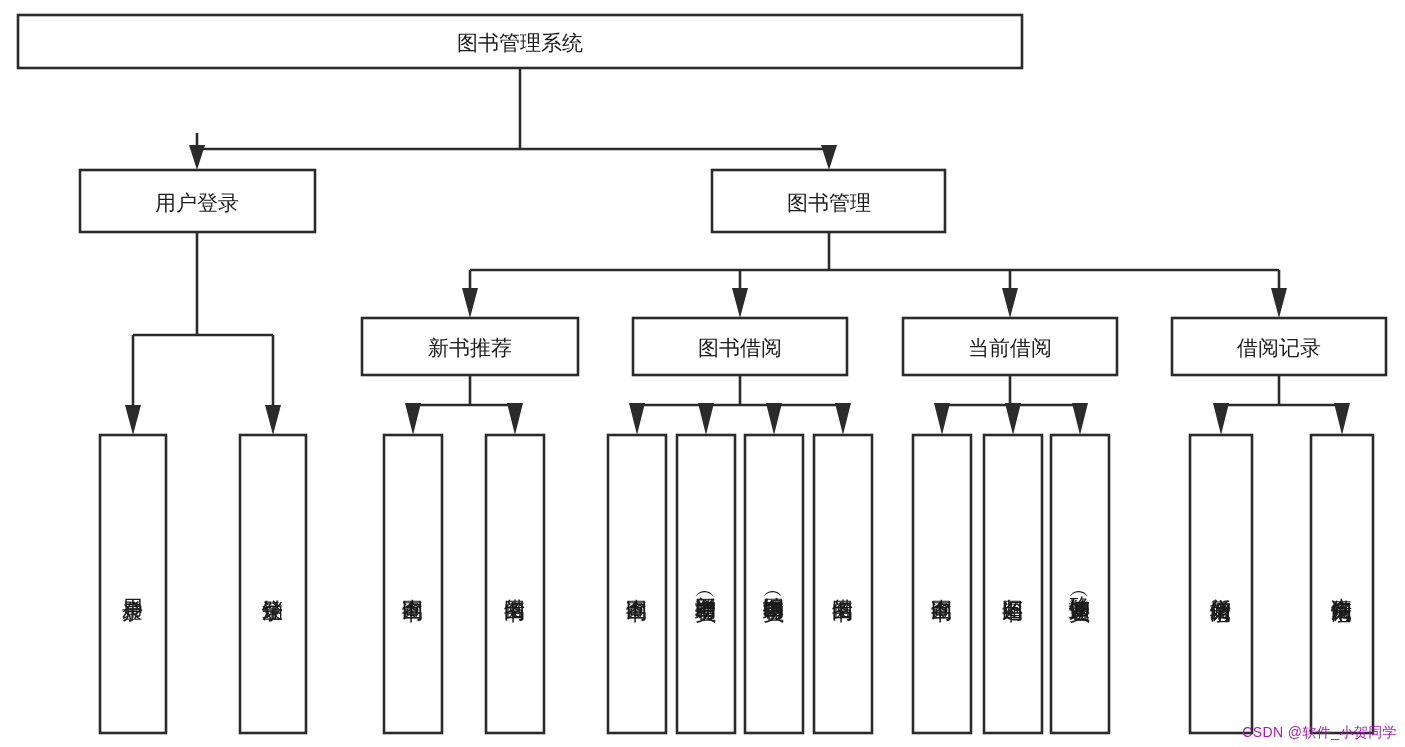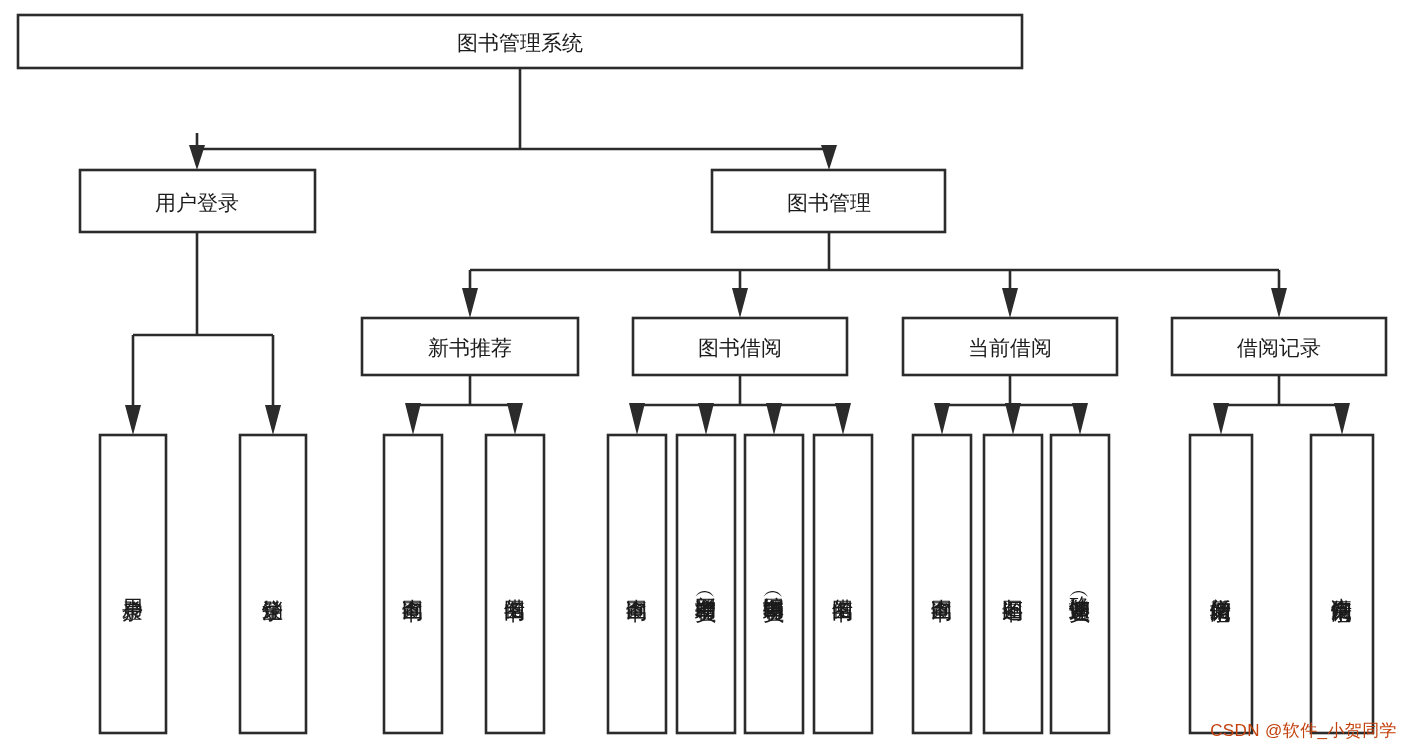--- a/index.html
+++ b/index.html
@@ -55,22 +55,22 @@
     dominant-baseline: central;
     writing-mode: vertical-rl;
     text-orientation: upright;
     letter-spacing: 1px;
   }
   .watermark-text {
     position: absolute;
     right: 8px;
     bottom: 5px;
     font-family: "Liberation Sans", "DejaVu Sans", sans-serif;
-    font-size: 17px;
-    color: #c2410c;
+    font-size: 14px;
+    color: #a21caf;
     white-space: nowrap;
     letter-spacing: 0.4px;
   }
 </style>
 </head>
 <body>
 
 <div id="diagram-root">
 
   <svg class="diagram-canvas" viewBox="0 0 1405 747">

